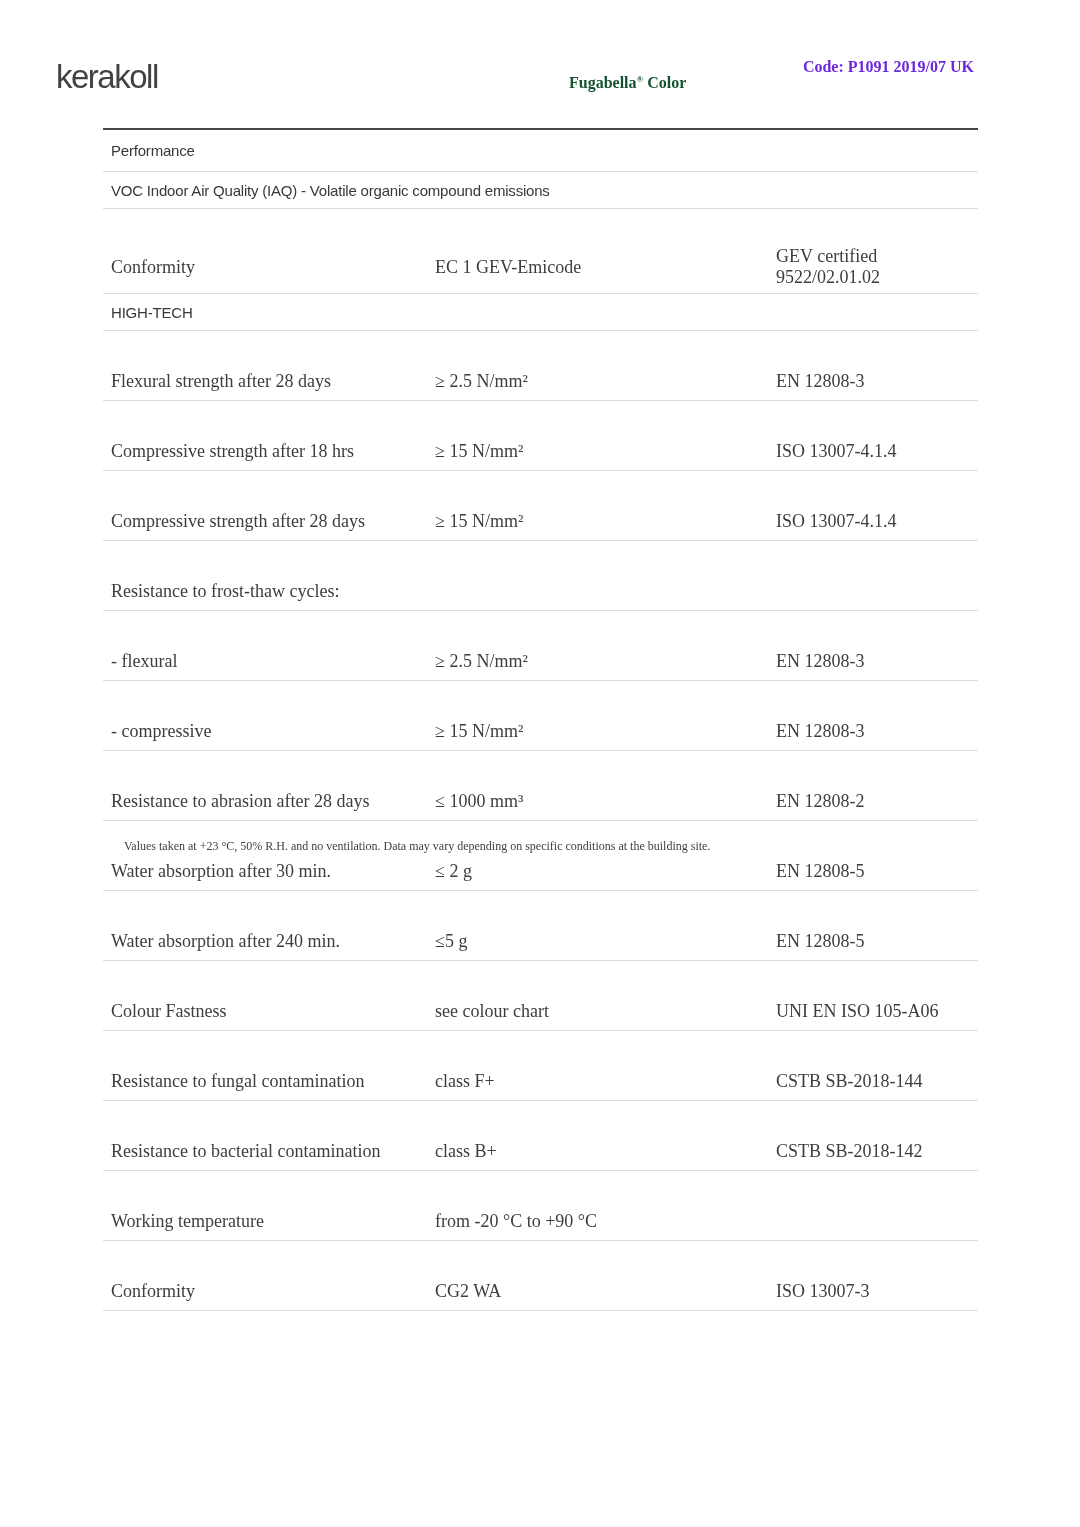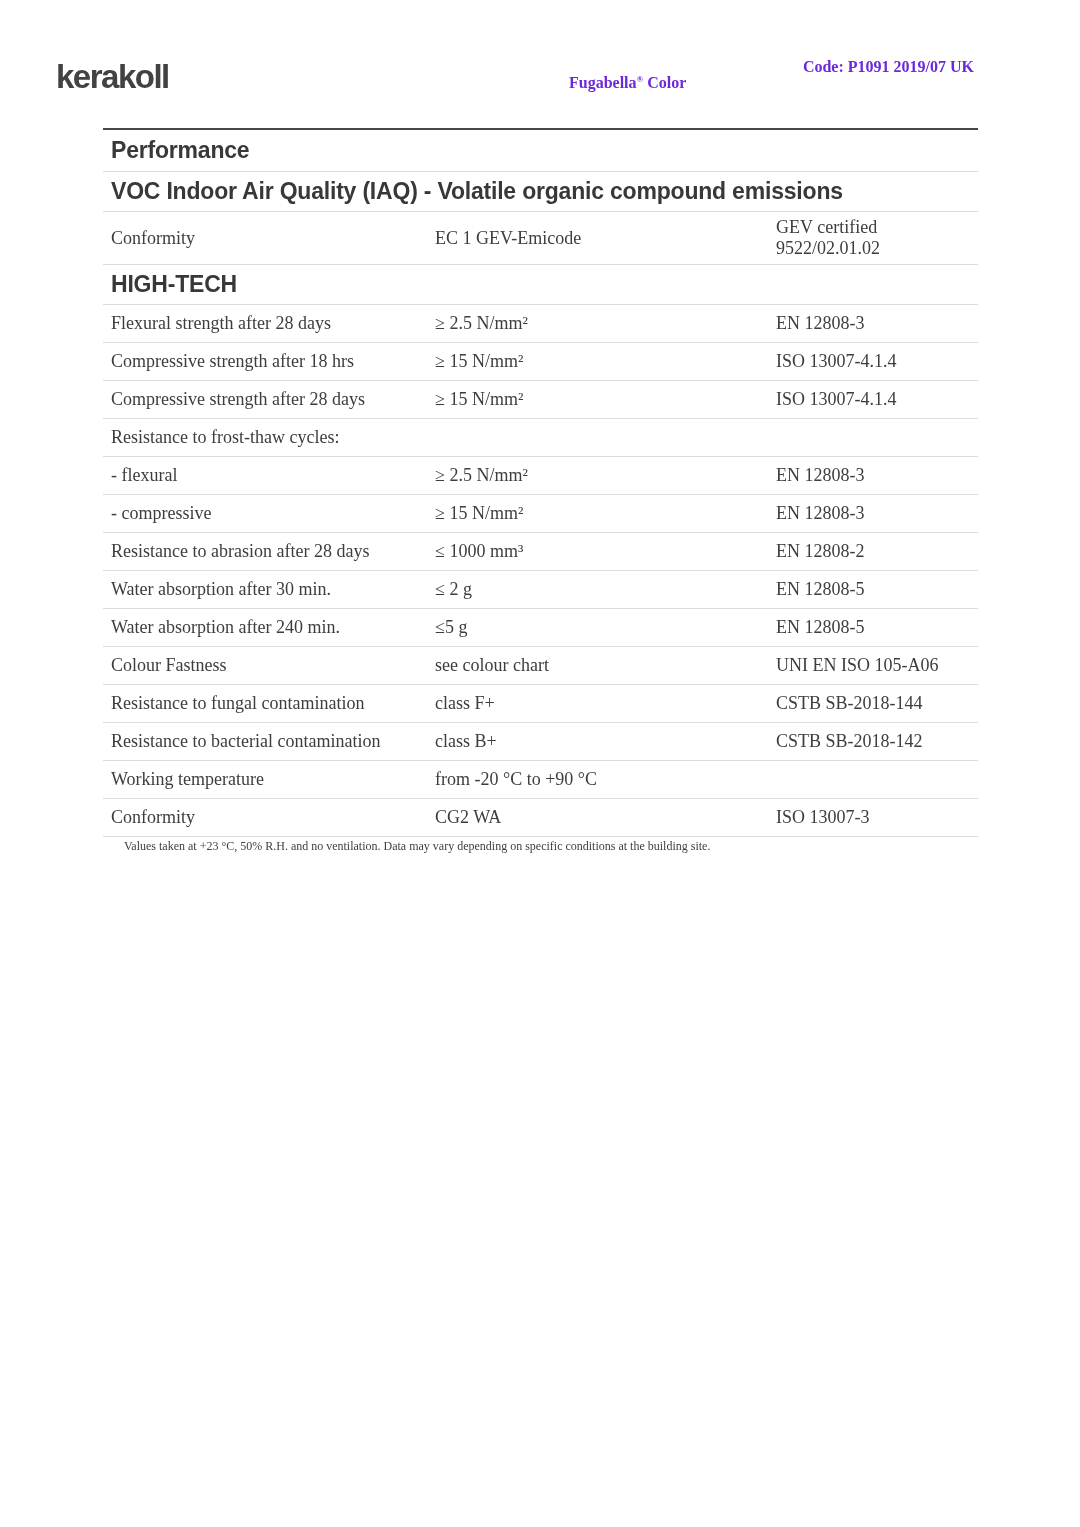--- a/index.html
+++ b/index.html
@@ -12,32 +12,32 @@
     color: #3d3d3d;
     overflow: hidden;
   }
 
   
   .logo {
     position: absolute;
     left: 56px;
     top: 58px;
     font-family: "Liberation Sans", sans-serif;
-    font-weight: bold;
+    font-weight: normal;
     font-size: 33px;
     letter-spacing: -1.5px;
     color: #424242;
   }
   .doc-product {
     position: absolute;
     left: 569px;
     top: 74px;
     font-size: 16px;
     font-weight: bold;
-    color: #6d28d9;
+    color: #14532d;
   }
   .doc-product .reg {
     font-size: 9px;
     vertical-align: super;
     line-height: 0;
   }
   .doc-code {
     position: absolute;
     right: 106px;
     top: 58px;
@@ -55,27 +55,28 @@
     border-top: 2px solid #474747;
   }
   .row {
     border-bottom: 1px solid #dcdcdc;
   }
   .row.data {
     display: grid;
     grid-template-columns: 332px 341px 1fr;
     align-items: center;
     min-height: 38px;
+    margin-top: 32px;
   }
   .row.section { min-height: 37px; display: flex; align-items: center; }
   .row.section:first-child { min-height: 42px; }
   .section-label {
     font-family: "Liberation Sans", sans-serif;
-    font-weight: bold;
-    font-size: 23px;
+    font-weight: normal;
+    font-size: 15px;
     color: #383838;
     padding: 6px 0 6px 8px;
     letter-spacing: -0.2px;
     text-align: right;
   }
   .cell {
     font-size: 18px;
     line-height: 1.18;
     color: #3d3d3d;
     padding: 5px 0;

